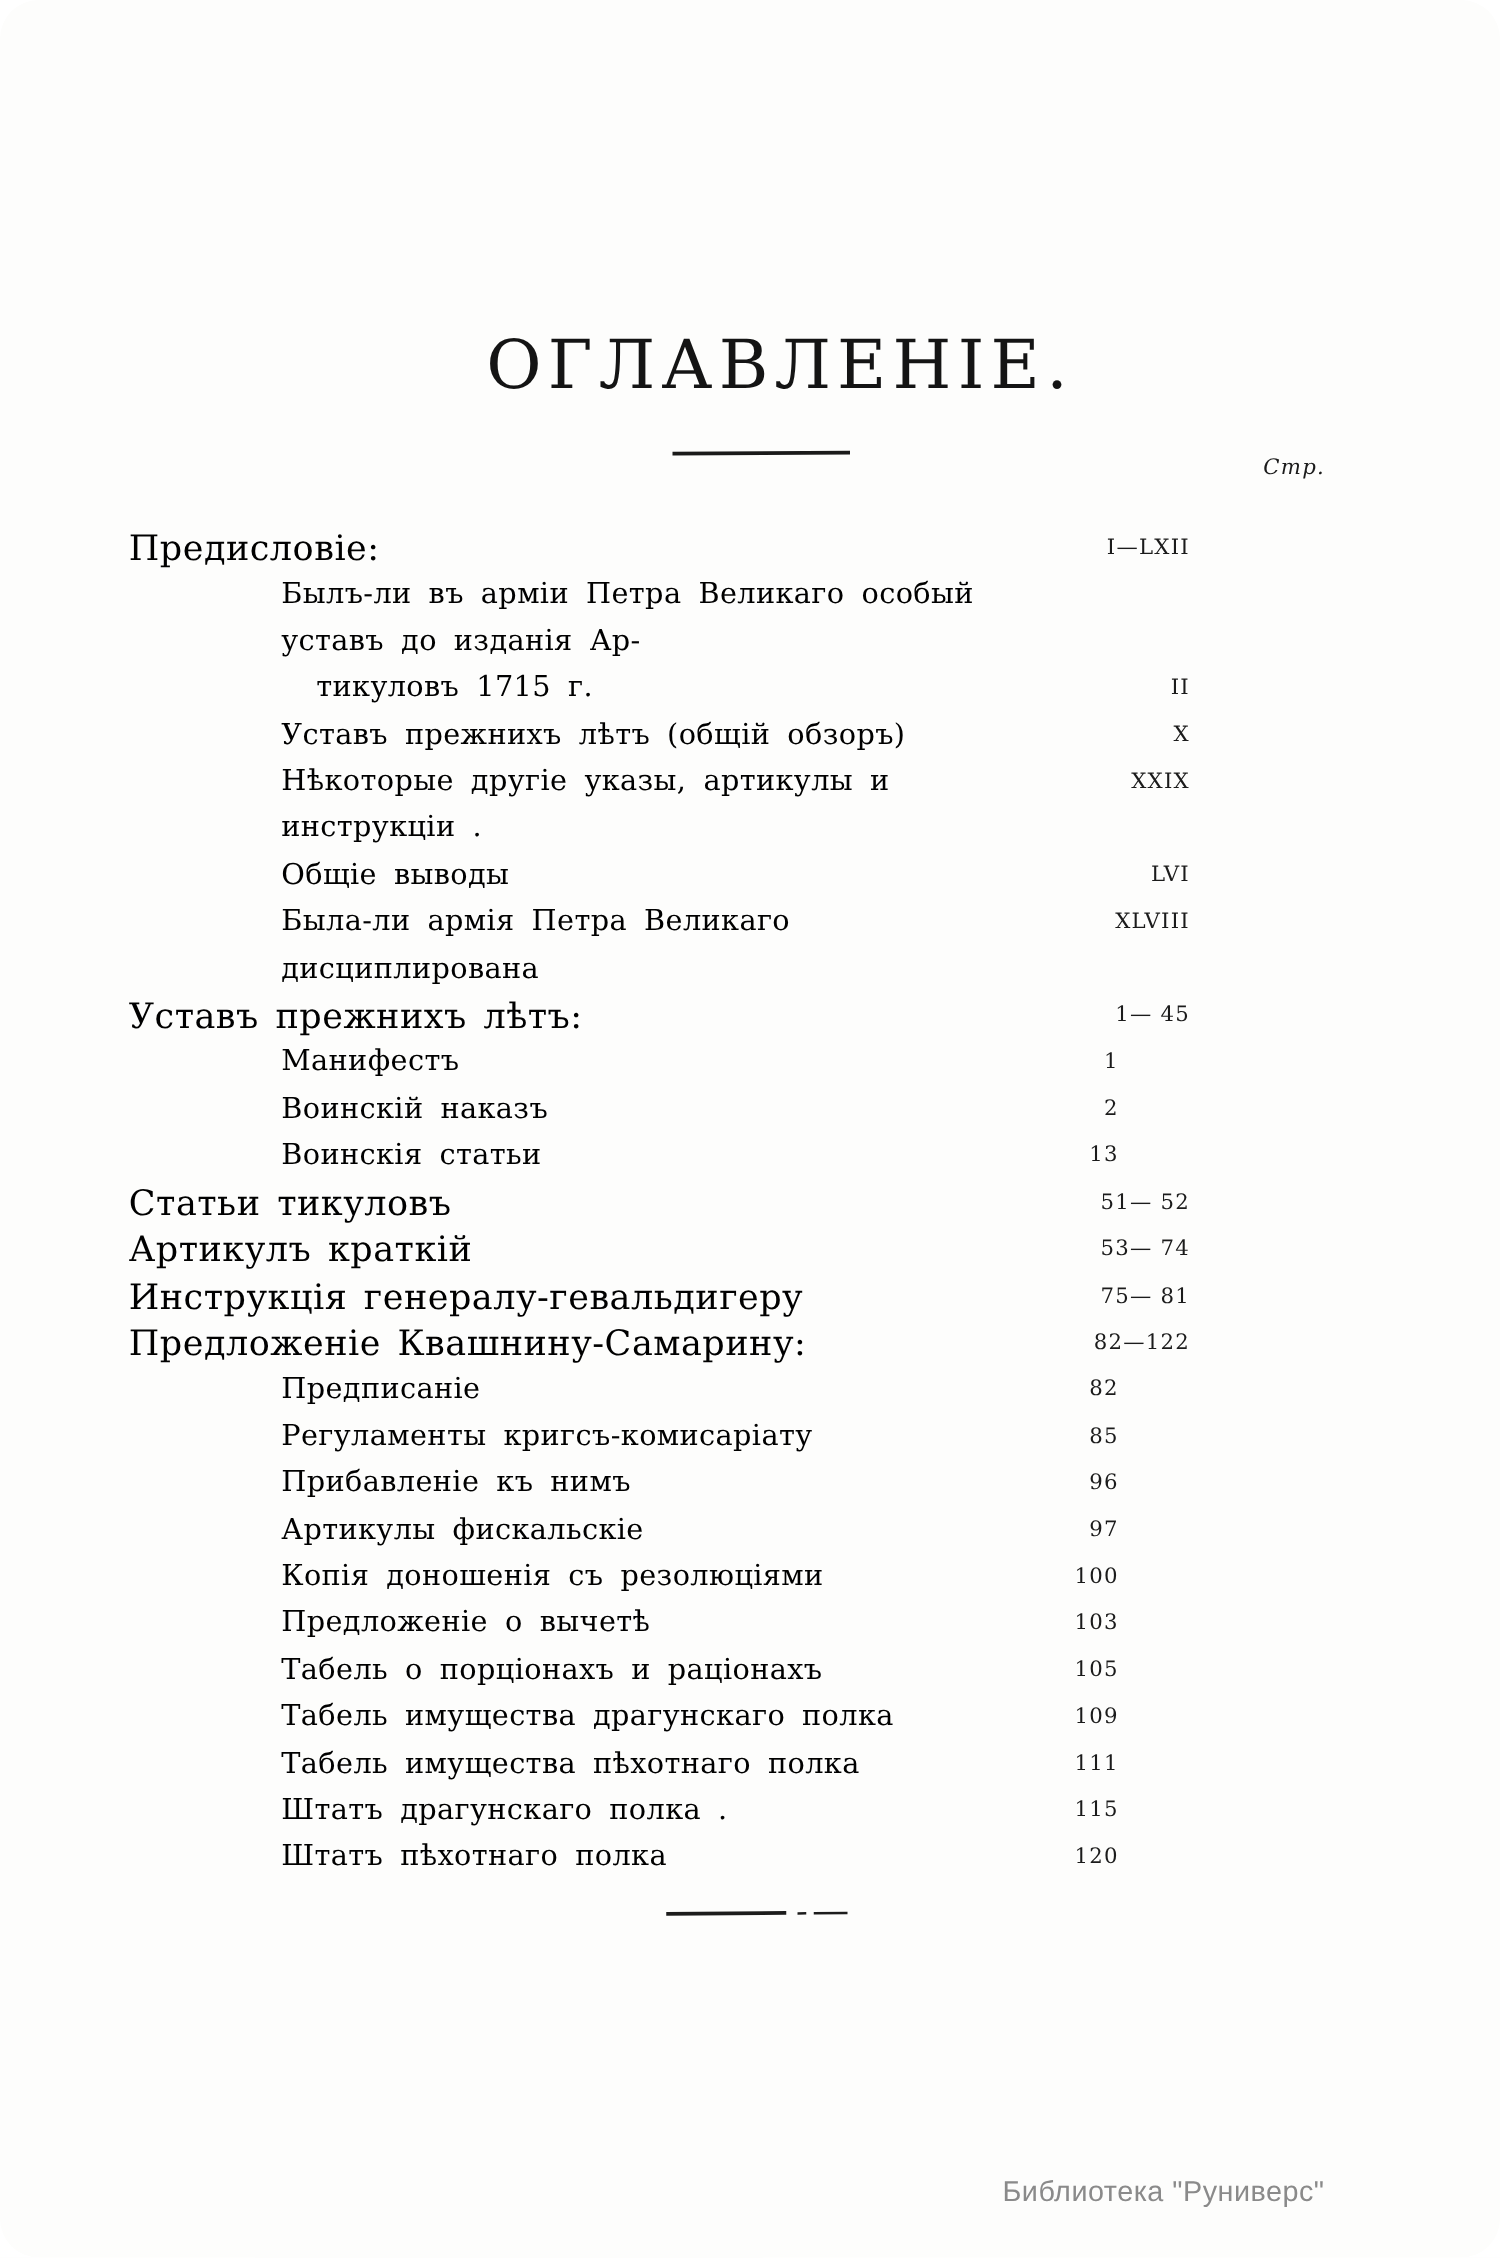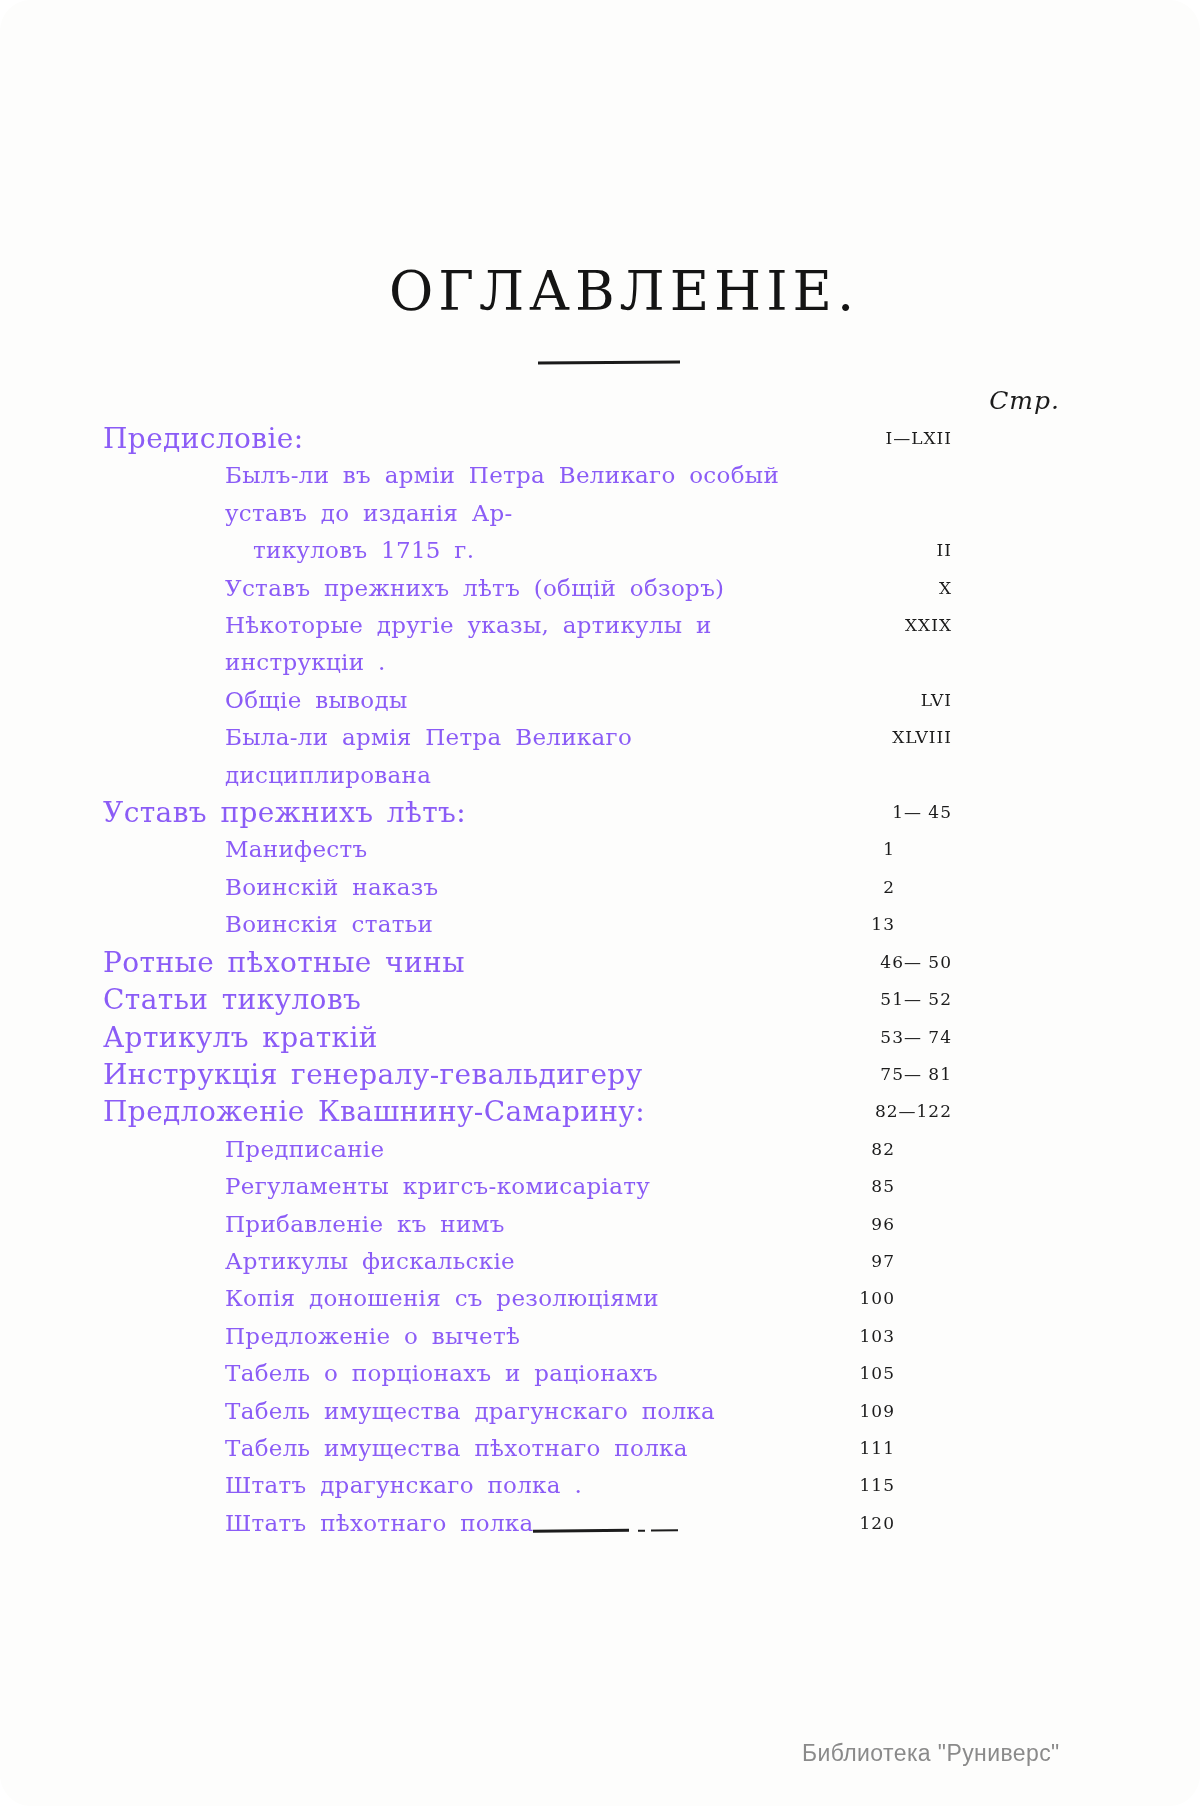--- a/index.html
+++ b/index.html
@@ -27,42 +27,42 @@
     position: absolute;
     top: 361px;
     left: 538px;
     width: 142px;
     height: 3px;
     background: #1a1a1a;
     transform: rotate(-0.4deg);
   }
   .col-header {
     position: absolute;
-    top: 386px;
+    top: 364px;
     left: 900px;
     width: 160px;
     text-align: right;
     font-style: italic;
-    font-size: 25px;
+    font-size: 17px;
     letter-spacing: 1px;
   }
   .toc {
     position: absolute;
     left: 100px;
     top: 420px;
     width: 852px;
   }
   .row {
     display: flex;
     justify-content: space-between;
     align-items: flex-start;
   }
   .row .label {
     line-height: 37.4px;
-    color: #8b5cf6;
+    color: #000000;
   }
   .row.main .label {
     font-size: 28px;
     letter-spacing: 0.4px;
     word-spacing: 4px;
     padding-left: 3px;
   }
   .row.sub .label {
     font-size: 23px;
     letter-spacing: 0.3px;
@@ -181,27 +181,20 @@
   </div>
       <div class="row sub">
     <div class="label">
       <span class="l1">Воинскія статьи</span>
 
     </div>
     <div class="page-num inset">13</div>
   </div>
       <div class="row main">
     <div class="label">
-      <span class="l1">Ротные пѣхотные чины</span>
-
-    </div>
-    <div class="page-num">46— 50</div>
-  </div>
-      <div class="row main">
-    <div class="label">
       <span class="l1">Статьи тикуловъ</span>
 
     </div>
     <div class="page-num">51— 52</div>
   </div>
       <div class="row main">
     <div class="label">
       <span class="l1">Артикулъ краткій</span>
 
     </div>

